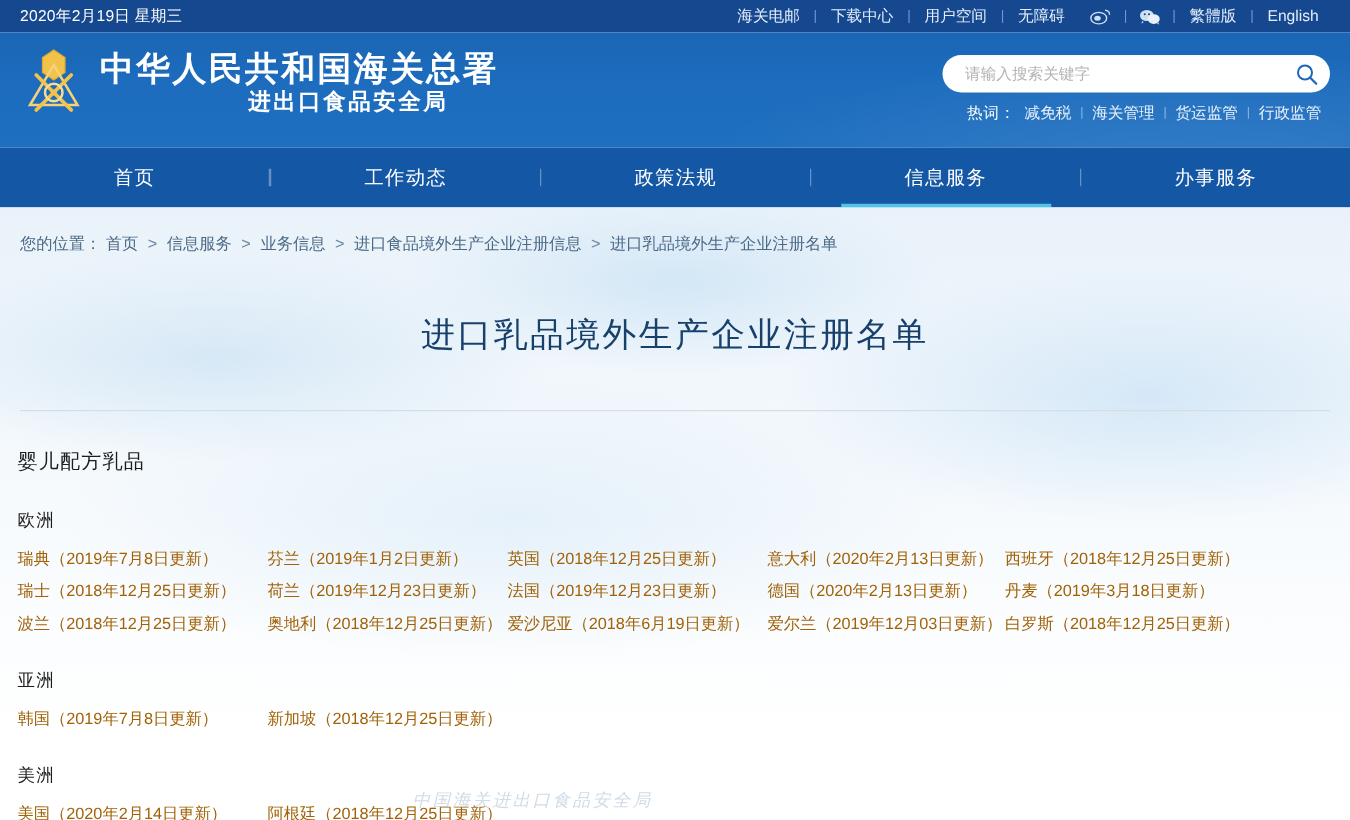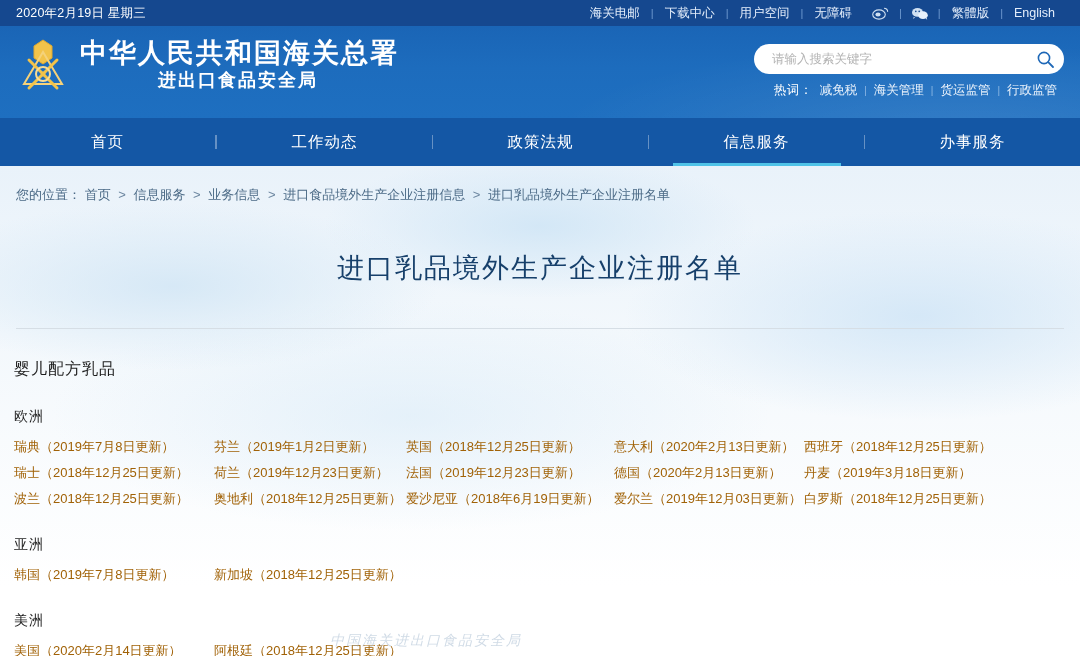--- a/index.html
+++ b/index.html
@@ -61,24 +61,25 @@
   .brand {
     position: absolute; left: 16px; top: 10px;
     display: flex; align-items: center;
   }
   .emblem {
     width: 54px; height: 60px; margin-right: 10px;
     position: relative;
   }
   .brand-text {
     color: #ffffff;
-    font-family: Liberation Mono, monospace;
+    font-family: Liberation Sans, sans-serif;
     font-weight: bold;
     line-height: 1.14;
     letter-spacing: 2px;
+    text-align: center;
   }
   .brand-line1 { font-size: 27px; }
   .brand-line2 { font-size: 18px; padding-left: 78px; }
 
   .searchwrap {
     position: absolute; right: 16px; top: 18px;
     width: 310px; height: 30px;
   }
   .searchbox {
     width: 100%; height: 30px;

